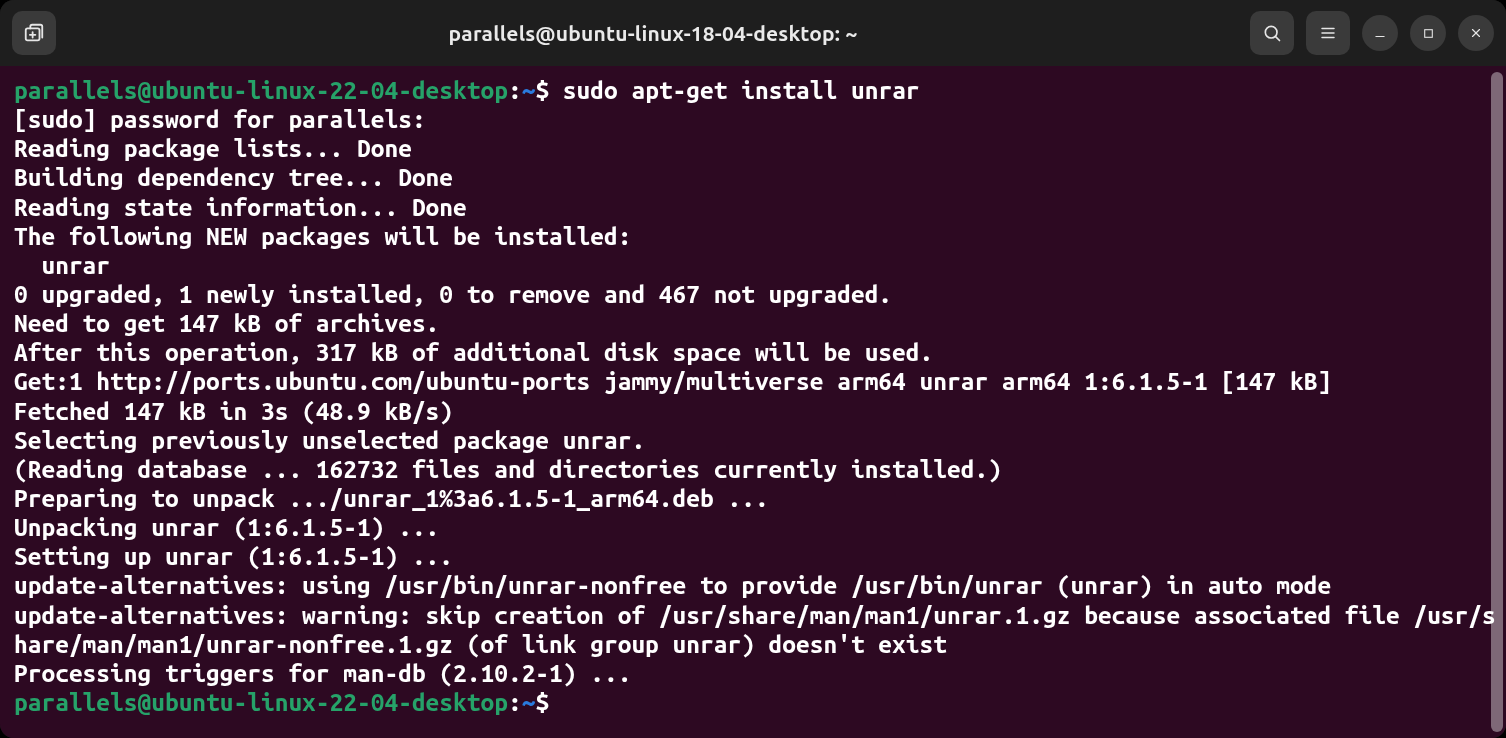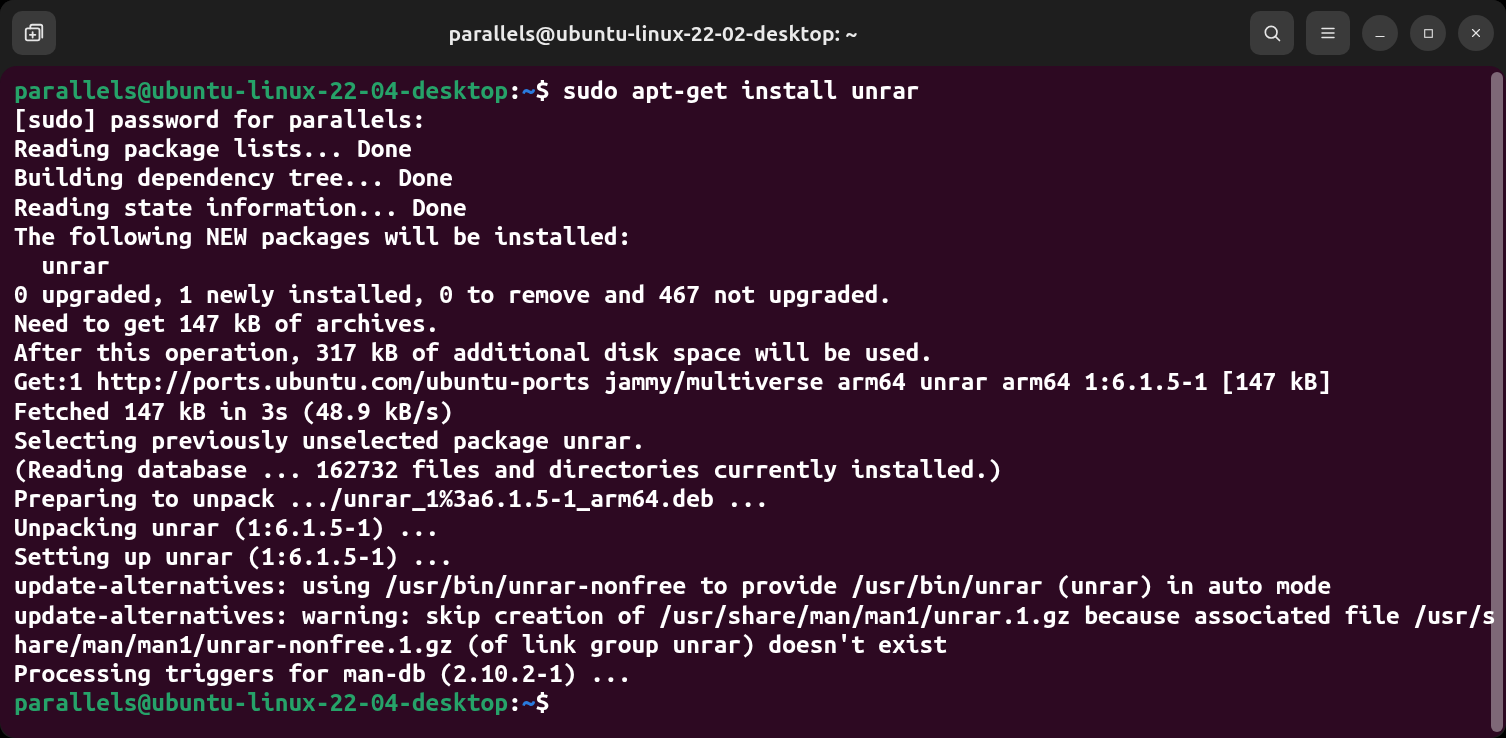--- a/index.html
+++ b/index.html
@@ -65,21 +65,20 @@
     align-items: center;
     justify-content: center;
     color: #e6e6e6;
   }
   .terminal-body {
     flex: 1;
     background: #2d0922;
     padding: 10px 0 10px 14px;
     position: relative;
     overflow: hidden;
-    border-radius: 17px;
   }
   .terminal-content {
     white-space: pre-wrap;
     word-break: break-all;
     font-size: 24.5px;
     line-height: 1.19;
     font-weight: 600;
     color: #ffffff;
     font-family: "Ubuntu Mono", "DejaVu Sans Mono", "Consolas", monospace;
   }
@@ -117,21 +116,21 @@
       <div class="tb-btn">
         <svg width="22" height="22" viewBox="0 0 24 24" fill="none" stroke="currentColor" stroke-width="2" stroke-linecap="round" stroke-linejoin="round">
           <rect x="3" y="7" width="15" height="13" rx="2"></rect>
           <path d="M8 7V5a2 2 0 0 1 2-2h9a2 2 0 0 1 2 2v12"></path>
           <line x1="10.5" y1="11" x2="10.5" y2="17"></line>
           <line x1="7.5" y1="14" x2="13.5" y2="14"></line>
         </svg>
       </div>
     </div>
 
-    <div class="title-center">parallels@ubuntu-linux-22-02-desktop: ~</div>
+    <div class="title-center">parallels@ubuntu-linux-18-04-desktop: ~</div>
 
     <div class="title-right">
       <div class="tb-btn">
         <svg width="20" height="20" viewBox="0 0 24 24" fill="none" stroke="currentColor" stroke-width="2" stroke-linecap="round">
           <circle cx="11" cy="11" r="7"></circle>
           <line x1="21" y1="21" x2="16" y2="16"></line>
         </svg>
       </div>
       <div class="tb-btn">
         <svg width="18" height="18" viewBox="0 0 24 24" fill="none" stroke="currentColor" stroke-width="2" stroke-linecap="round">

